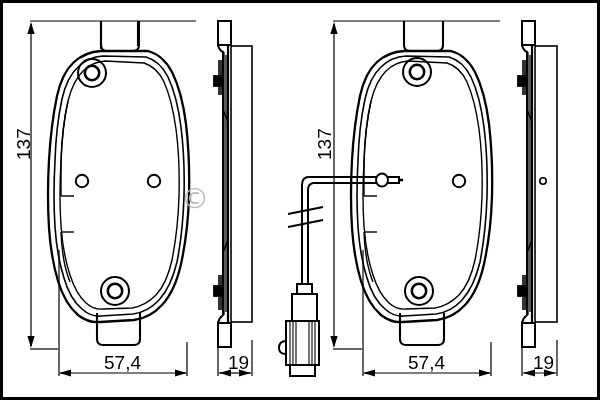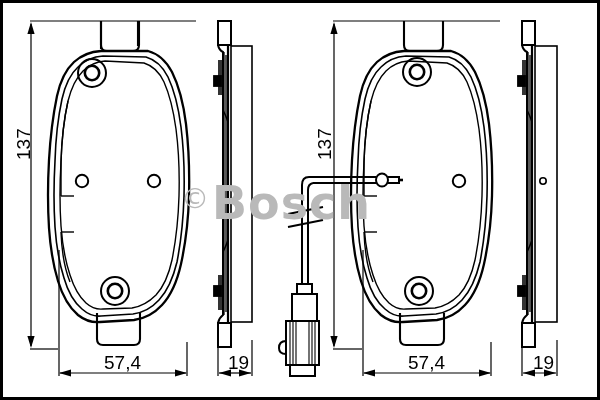--- a/index.html
+++ b/index.html
@@ -335,21 +335,20 @@
       </g>
 
       <path d="M286,341 Q279,341 279,348 Q279,354 286,354" stroke-width="2"></path>
 
       <rect x="290" y="365" width="25" height="11" stroke-width="2"></rect>
     </g>
 
   </svg>
 
   <div class="wm" id="wm-copy">©</div>
-  <div class="wm" id="wm-text">Bosch</div>
 
   <div class="dimtxt" id="dim-h-left">137</div>
   <div class="dimtxt" id="dim-w-left">57,4</div>
   <div class="dimtxt" id="dim-t-left">19</div>
   <div class="dimtxt" id="dim-h-right">137</div>
   <div class="dimtxt" id="dim-w-right">57,4</div>
   <div class="dimtxt" id="dim-t-right">19</div>
 
 </div>
 

